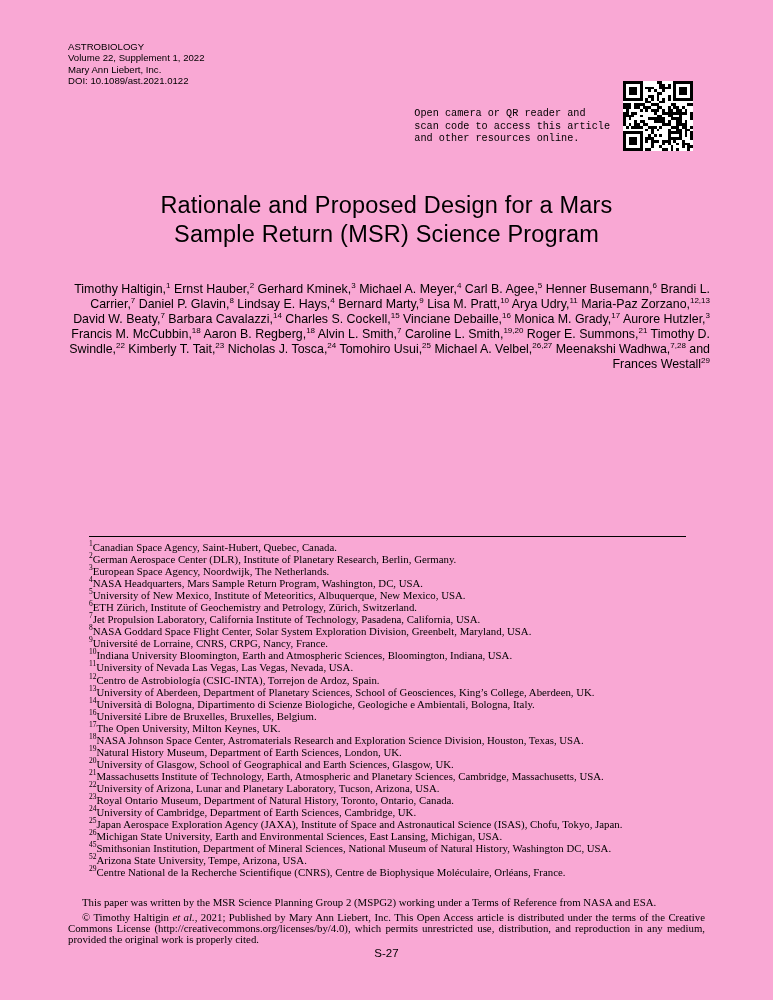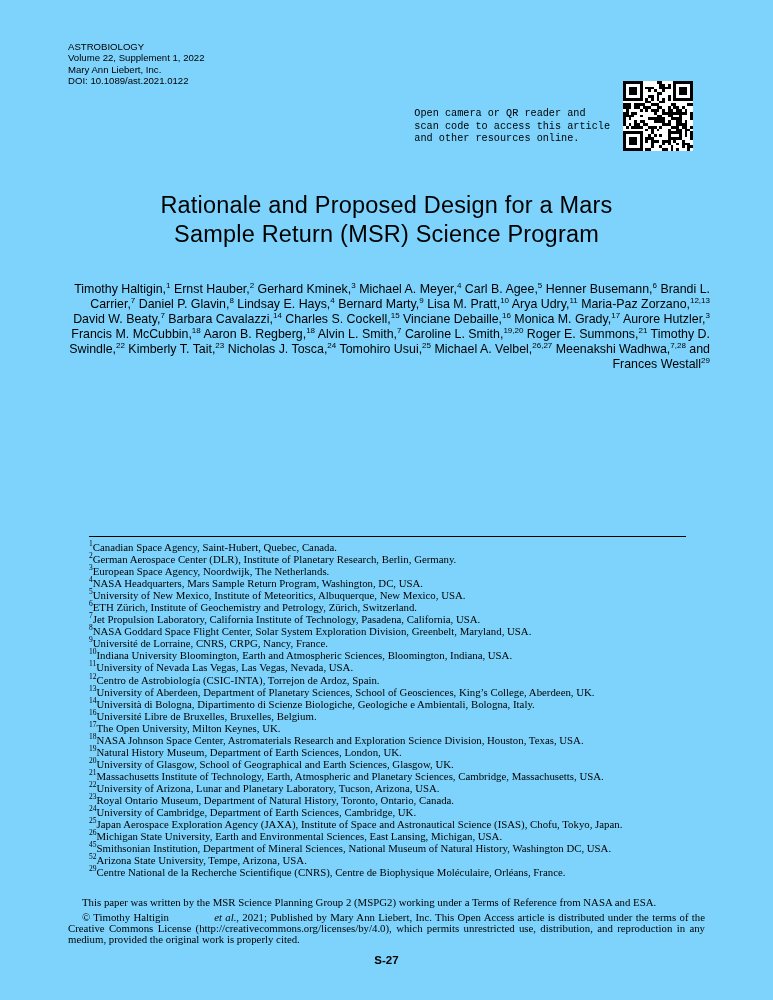--- a/index.html
+++ b/index.html
@@ -1,21 +1,21 @@
 <!DOCTYPE html>
 <html><head>
 <meta charset="utf-8">
 <style>
   html, body { margin: 0; padding: 0; background: #e8e8e8; }
   .page {
     position: relative;
     width: 773px;
     height: 1000px;
     margin: 0 auto;
-    background: #7dd3fc;
+    background: #f9a8d4;
     font-family: "Liberation Sans", sans-serif;
     color: #000;
     overflow: hidden;
   }
   .masthead {
     position: absolute;
     left: 68px;
     top: 41px;
     font-size: 9.6px;
     line-height: 11.4px;
@@ -89,30 +89,29 @@
     position: absolute;
     top: 901px;
     left: 68px;
     width: 637px;
     font-family: "Liberation Serif", serif;
     font-size: 10.8px;
     line-height: 11.3px;
     text-align: justify;
     text-indent: 14px;
   }
-  .copyright .it { font-style: italic; margin-left: 42px; }
+  .copyright .it { font-style: italic; }
   .page-number {
     position: absolute;
     top: 947px;
     left: 0;
     width: 100%;
     text-align: center;
     font-size: 11.5px;
-    font-weight: bold;
-    margin-top: 7px;
+    font-weight: normal;
   }
 </style>
 </head>
 <body>
 
 <div class="page">
 
   <div class="masthead">
     <div>ASTROBIOLOGY</div>
     <div>Volume 22, Supplement 1, 2022</div>

